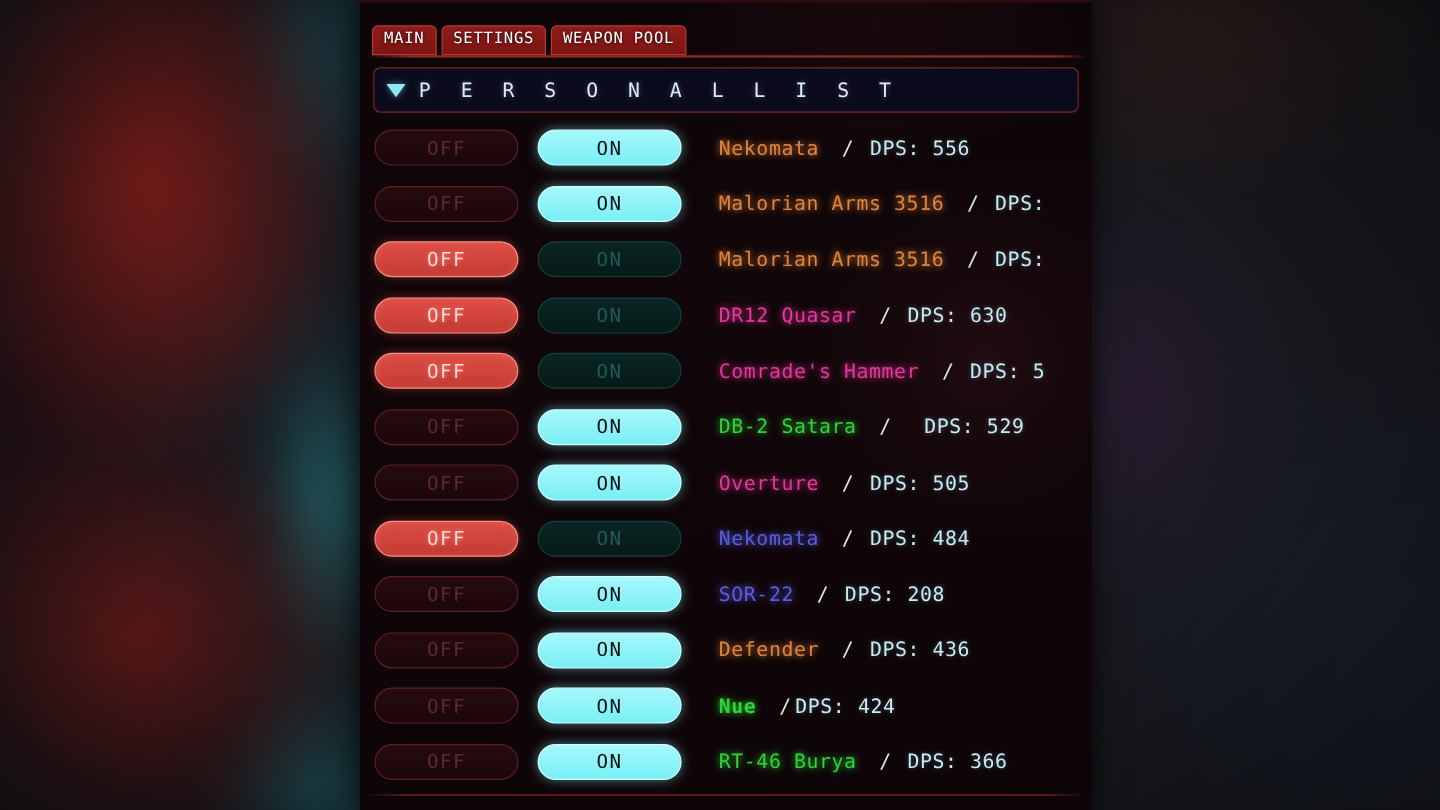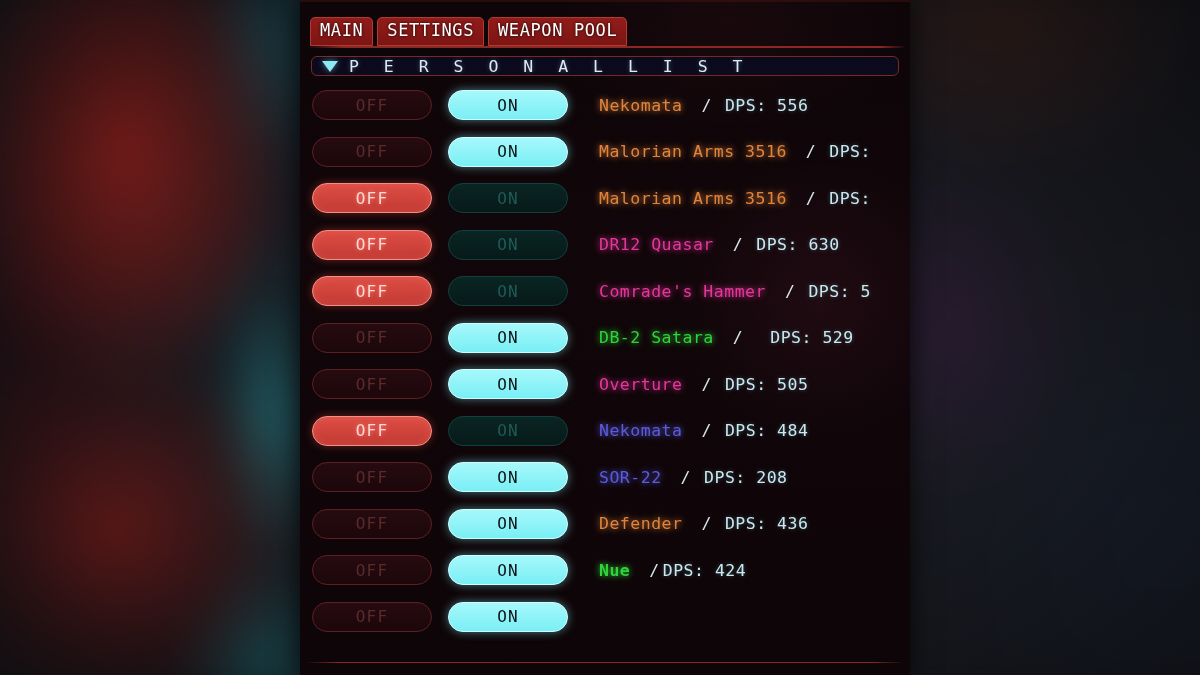--- a/index.html
+++ b/index.html
@@ -50,37 +50,37 @@
   .tabbar {
     display:flex; align-items:flex-end; gap:4px;
     padding:14px 0 0 10px; height:46px;
   }
   .tab {
     background:#8a1a18;
     background-image: linear-gradient(180deg,#911c1a 0%, #7c1513 100%);
     border:1px solid #b33a33;
     border-radius:5px 5px 0 0;
     color:#ffffff;
-    font-size:17px;
+    font-size:13px;
     letter-spacing:0.6px;
     padding:4px 9px 5px 9px;
     line-height:1.05;
     text-shadow:0 0 3px rgba(0,0,0,0.9);
     white-space:nowrap;
     cursor:pointer;
   }
   .tabbar-underline {
     height:2px; margin:0 6px 0 8px;
     background:linear-gradient(90deg, rgba(150,40,36,0.05) 0%, rgba(160,46,40,0.85) 6%, rgba(160,46,40,0.85) 96%, rgba(150,40,36,0.1) 100%);
   }
 
   
   .section-header {
     margin:8px 11px 0 11px;
-    height:20px;
+    height:38px;
     display:flex; align-items:center;
     background: linear-gradient(180deg, #0a0a1e 0%, #0c0a1c 100%);
     border:1px solid #7a2824;
     border-radius:6px;
     padding:0 10px;
     cursor:pointer;
   }
   .caret {
     width:0;height:0;
     border-left:8px solid transparent;
@@ -213,20 +213,21 @@
             <div class="label"><span class="wname" style="color: rgb(224, 132, 60);">Defender</span><span class="wsep" style="margin-left: 16px;">/</span><span class="wdps" style="margin-left: 10px;">DPS: 436</span></div>
           </div>
           <div class="row">
             <div class="btn btn-off-slot off-off">OFF</div>
             <div class="btn on-on">ON</div>
             <div class="label"><span class="wname" style="color: rgb(47, 212, 58); font-weight: bold;">Nue</span><span class="wsep" style="margin-left: 16px;">/</span><span class="wdps" style="">DPS: 424</span></div>
           </div>
           <div class="row">
             <div class="btn btn-off-slot off-off">OFF</div>
             <div class="btn on-on">ON</div>
+            <div class="label"><span class="wname" style="color: rgb(47, 212, 58);">RT-46 Burya</span><span class="wsep" style="margin-left: 16px;">/</span><span class="wdps" style="margin-left: 10px;">DPS: 366</span></div>
           </div>
         </div>
 
     </div>
     <div class="bottom-rule"></div>
   </div>
 
 </div>
 
 </body></html>

